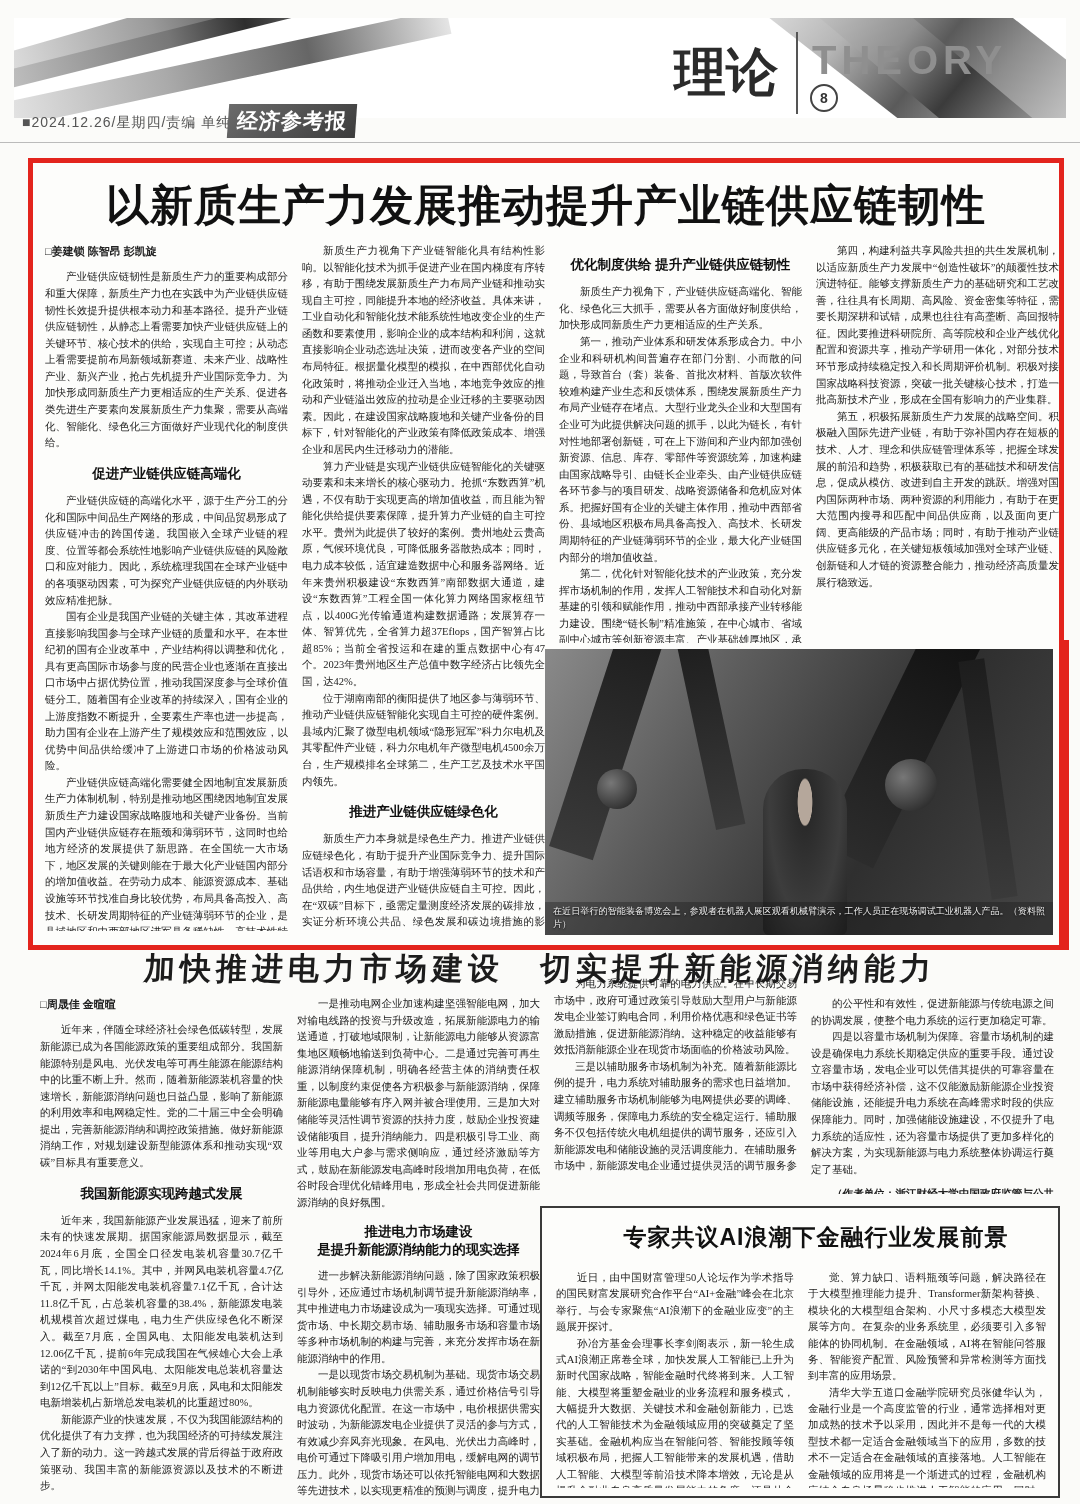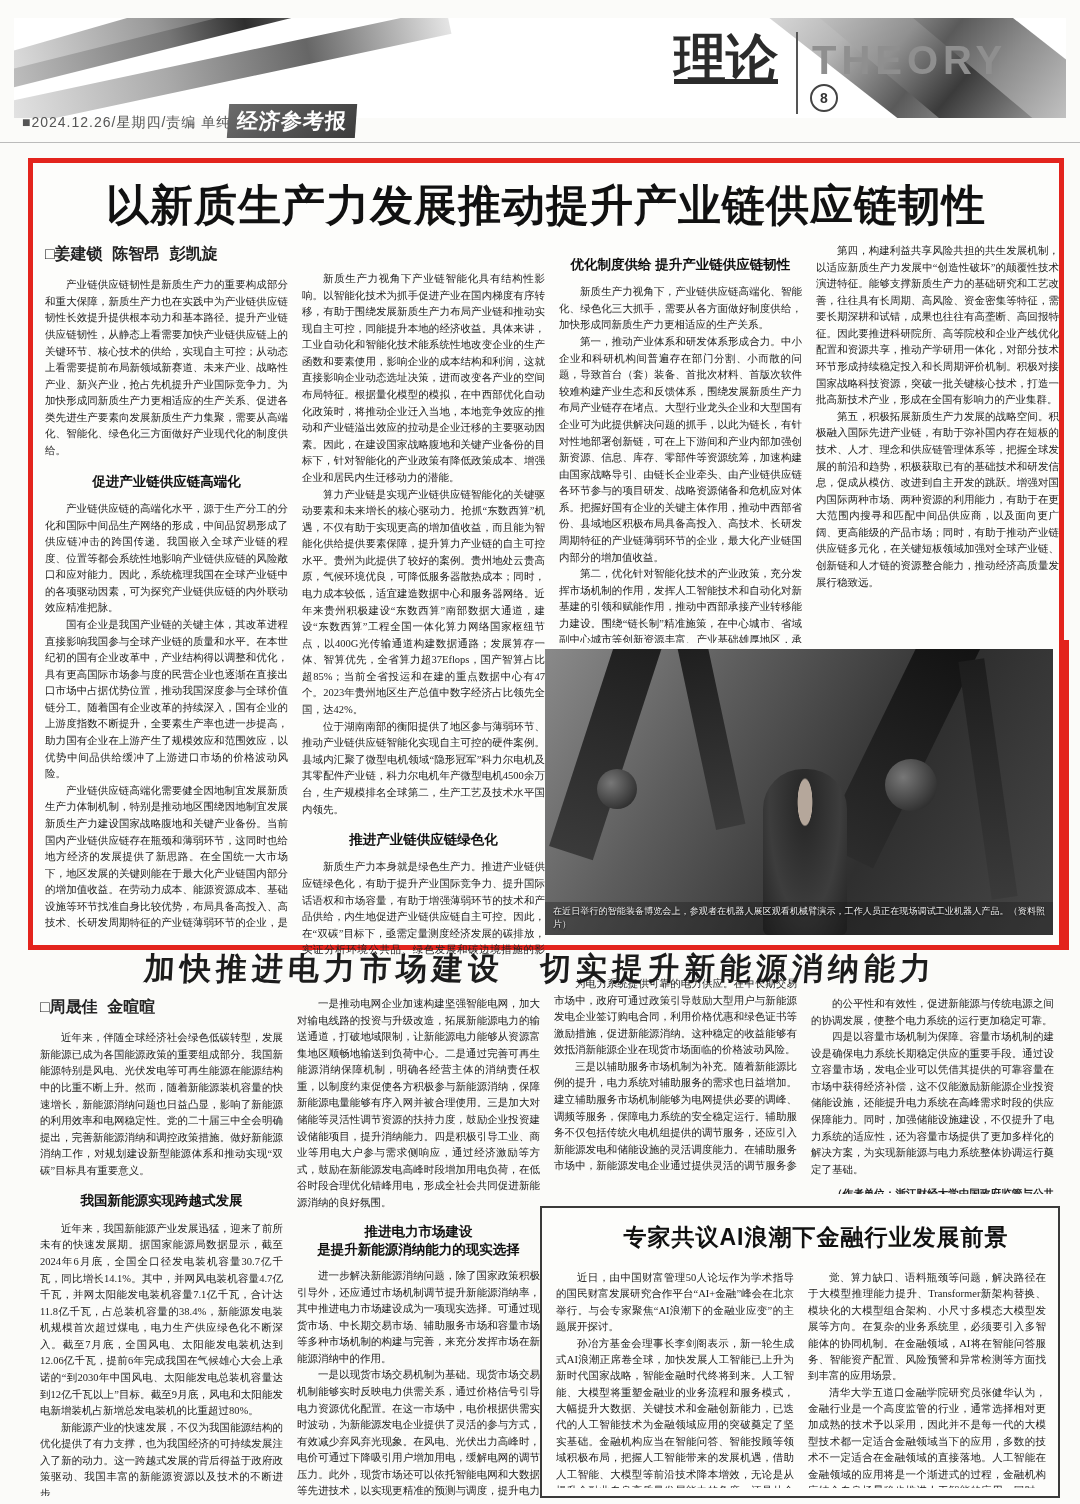--- a/index.html
+++ b/index.html
@@ -7,44 +7,44 @@
         font-family:"Liberation Serif","DejaVu Serif",serif;color:#222;}
   
   .header-art{position:absolute;left:14px;top:18px;width:1052px;height:100px;background:#fff;overflow:hidden;}
   .ribbon{position:absolute;background:linear-gradient(90deg,#f2f2f2,#9a9a9a 35%,#4a4a4a 55%,#d8d8d8);}
   .r1{left:-60px;top:-30px;width:560px;height:34px;transform:rotate(-16deg);}
   .r2{left:-80px;top:6px;width:520px;height:18px;transform:rotate(-14deg);background:linear-gradient(90deg,#ddd,#777 45%,#2e2e2e 60%,#cfcfcf);}
   .r3{left:-40px;top:40px;width:480px;height:26px;transform:rotate(-12deg);background:linear-gradient(90deg,#eee,#aaa 40%,#666 70%,#e5e5e5);}
   .r4{right:-80px;top:-40px;width:420px;height:150px;transform:rotate(38deg);background:linear-gradient(90deg,#f5f5f5,#b5b5b5 30%,#5a5a5a 50%,#8d8d8d 65%,#ededed);}
   .r5{right:-40px;top:20px;width:360px;height:60px;transform:rotate(40deg);background:linear-gradient(90deg,#e8e8e8,#909090 40%,#3b3b3b 60%,#d2d2d2);}
   .sec-wrap{position:absolute;left:660px;top:14px;display:flex;align-items:flex-start;z-index:5;}
-  .sec-cn{font-family:"Liberation Sans","DejaVu Sans",sans-serif;font-weight:700;font-size:52px;color:#2b2b2b;line-height:1;text-decoration:underline;}
+  .sec-cn{font-family:"Liberation Sans","DejaVu Sans",sans-serif;font-weight:700;font-size:52px;color:#2b2b2b;line-height:1;margin-top:14px;}
   .sec-bar{width:2px;height:82px;background:#555;margin:0 14px 0 18px;}
   .sec-en{font-family:"Liberation Sans","DejaVu Sans",sans-serif;font-weight:700;font-size:40px;letter-spacing:5px;color:#8f8f8f;line-height:1;margin-top:8px;}
   .pg-circle{position:absolute;left:796px;top:66px;width:24px;height:24px;border:2px solid #444;border-radius:50%;
              font-family:"Liberation Sans",sans-serif;font-size:14px;font-weight:700;color:#333;display:flex;align-items:center;justify-content:center;z-index:6;}
   .dateline{position:absolute;left:22px;top:114px;font-size:14px;color:#555;font-family:"Liberation Sans",sans-serif;letter-spacing:1px;}
   .masthead{position:absolute;left:228px;top:104px;width:128px;height:34px;background:linear-gradient(135deg,#6b6b6b,#3c3c3c);
             color:#fff;font-weight:700;font-size:21px;display:flex;align-items:center;justify-content:center;
             font-family:"Liberation Serif",serif;transform:skewX(-4deg);letter-spacing:1px;}
   .header-rule{position:absolute;left:0;top:142px;width:1080px;height:1px;background:#bbb;}
   
   .redbox{position:absolute;left:28px;top:158px;width:1026px;height:782px;border:5px solid #e3241d;background:#fdfdfb;}
   .main-headline{position:absolute;left:0;top:14px;width:100%;text-align:center;
                  font-family:"Liberation Sans","DejaVu Sans",sans-serif;font-weight:900;font-size:43px;color:#111;letter-spacing:1px;margin:0;}
   .col{position:absolute;width:243px;font-size:10.5px;line-height:1.58;overflow:hidden;text-align:justify;}
   .t1{left:12px;top:80px;height:688px;}
-  .t2{left:269px;top:80px;height:688px;margin-top:28px;}
+  .t2{left:269px;top:80px;height:688px;}
   .t3{left:526px;top:80px;height:400px;}
   .t4{left:783px;top:80px;height:400px;}
   .b-p{margin:0;text-indent:2em;}
   .b-h{font-family:"Liberation Sans","DejaVu Sans",sans-serif;font-weight:700;font-size:13.5px;color:#111;
        text-align:center;margin:11px 0 9px;text-indent:0;}
   .b-h2{white-space:pre-line;line-height:1.35;}
-  .b-by{font-family:Liberation Mono, monospace;font-weight:700;font-size:16px;margin:0 0 9px;text-indent:0;}
+  .b-by{font-family:Liberation Sans, sans-serif;font-weight:700;font-size:11px;margin:0 0 9px;text-indent:0;}
   .b-au{margin:8px 0 0;font-weight:700;text-indent:2em;}
   
   .photo{position:absolute;left:512px;top:486px;width:508px;height:286px;overflow:hidden;
          background:linear-gradient(120deg,#8a8a8a 0%,#5d5d5d 30%,#2f2f2f 65%,#474747 100%);}
   .arm{position:absolute;background:linear-gradient(180deg,#1d1d1d,#3a3a3a);}
   .a1{left:40px;top:-30px;width:46px;height:240px;transform:rotate(18deg);}
   .a2{left:150px;top:-20px;width:30px;height:200px;transform:rotate(-12deg);}
   .a3{left:330px;top:-40px;width:58px;height:260px;transform:rotate(26deg);background:linear-gradient(180deg,#111,#2c2c2c);}
   .a4{left:430px;top:10px;width:26px;height:240px;transform:rotate(-8deg);}
   .joint{position:absolute;border-radius:50%;background:radial-gradient(circle at 35% 35%,#777,#1a1a1a);}

